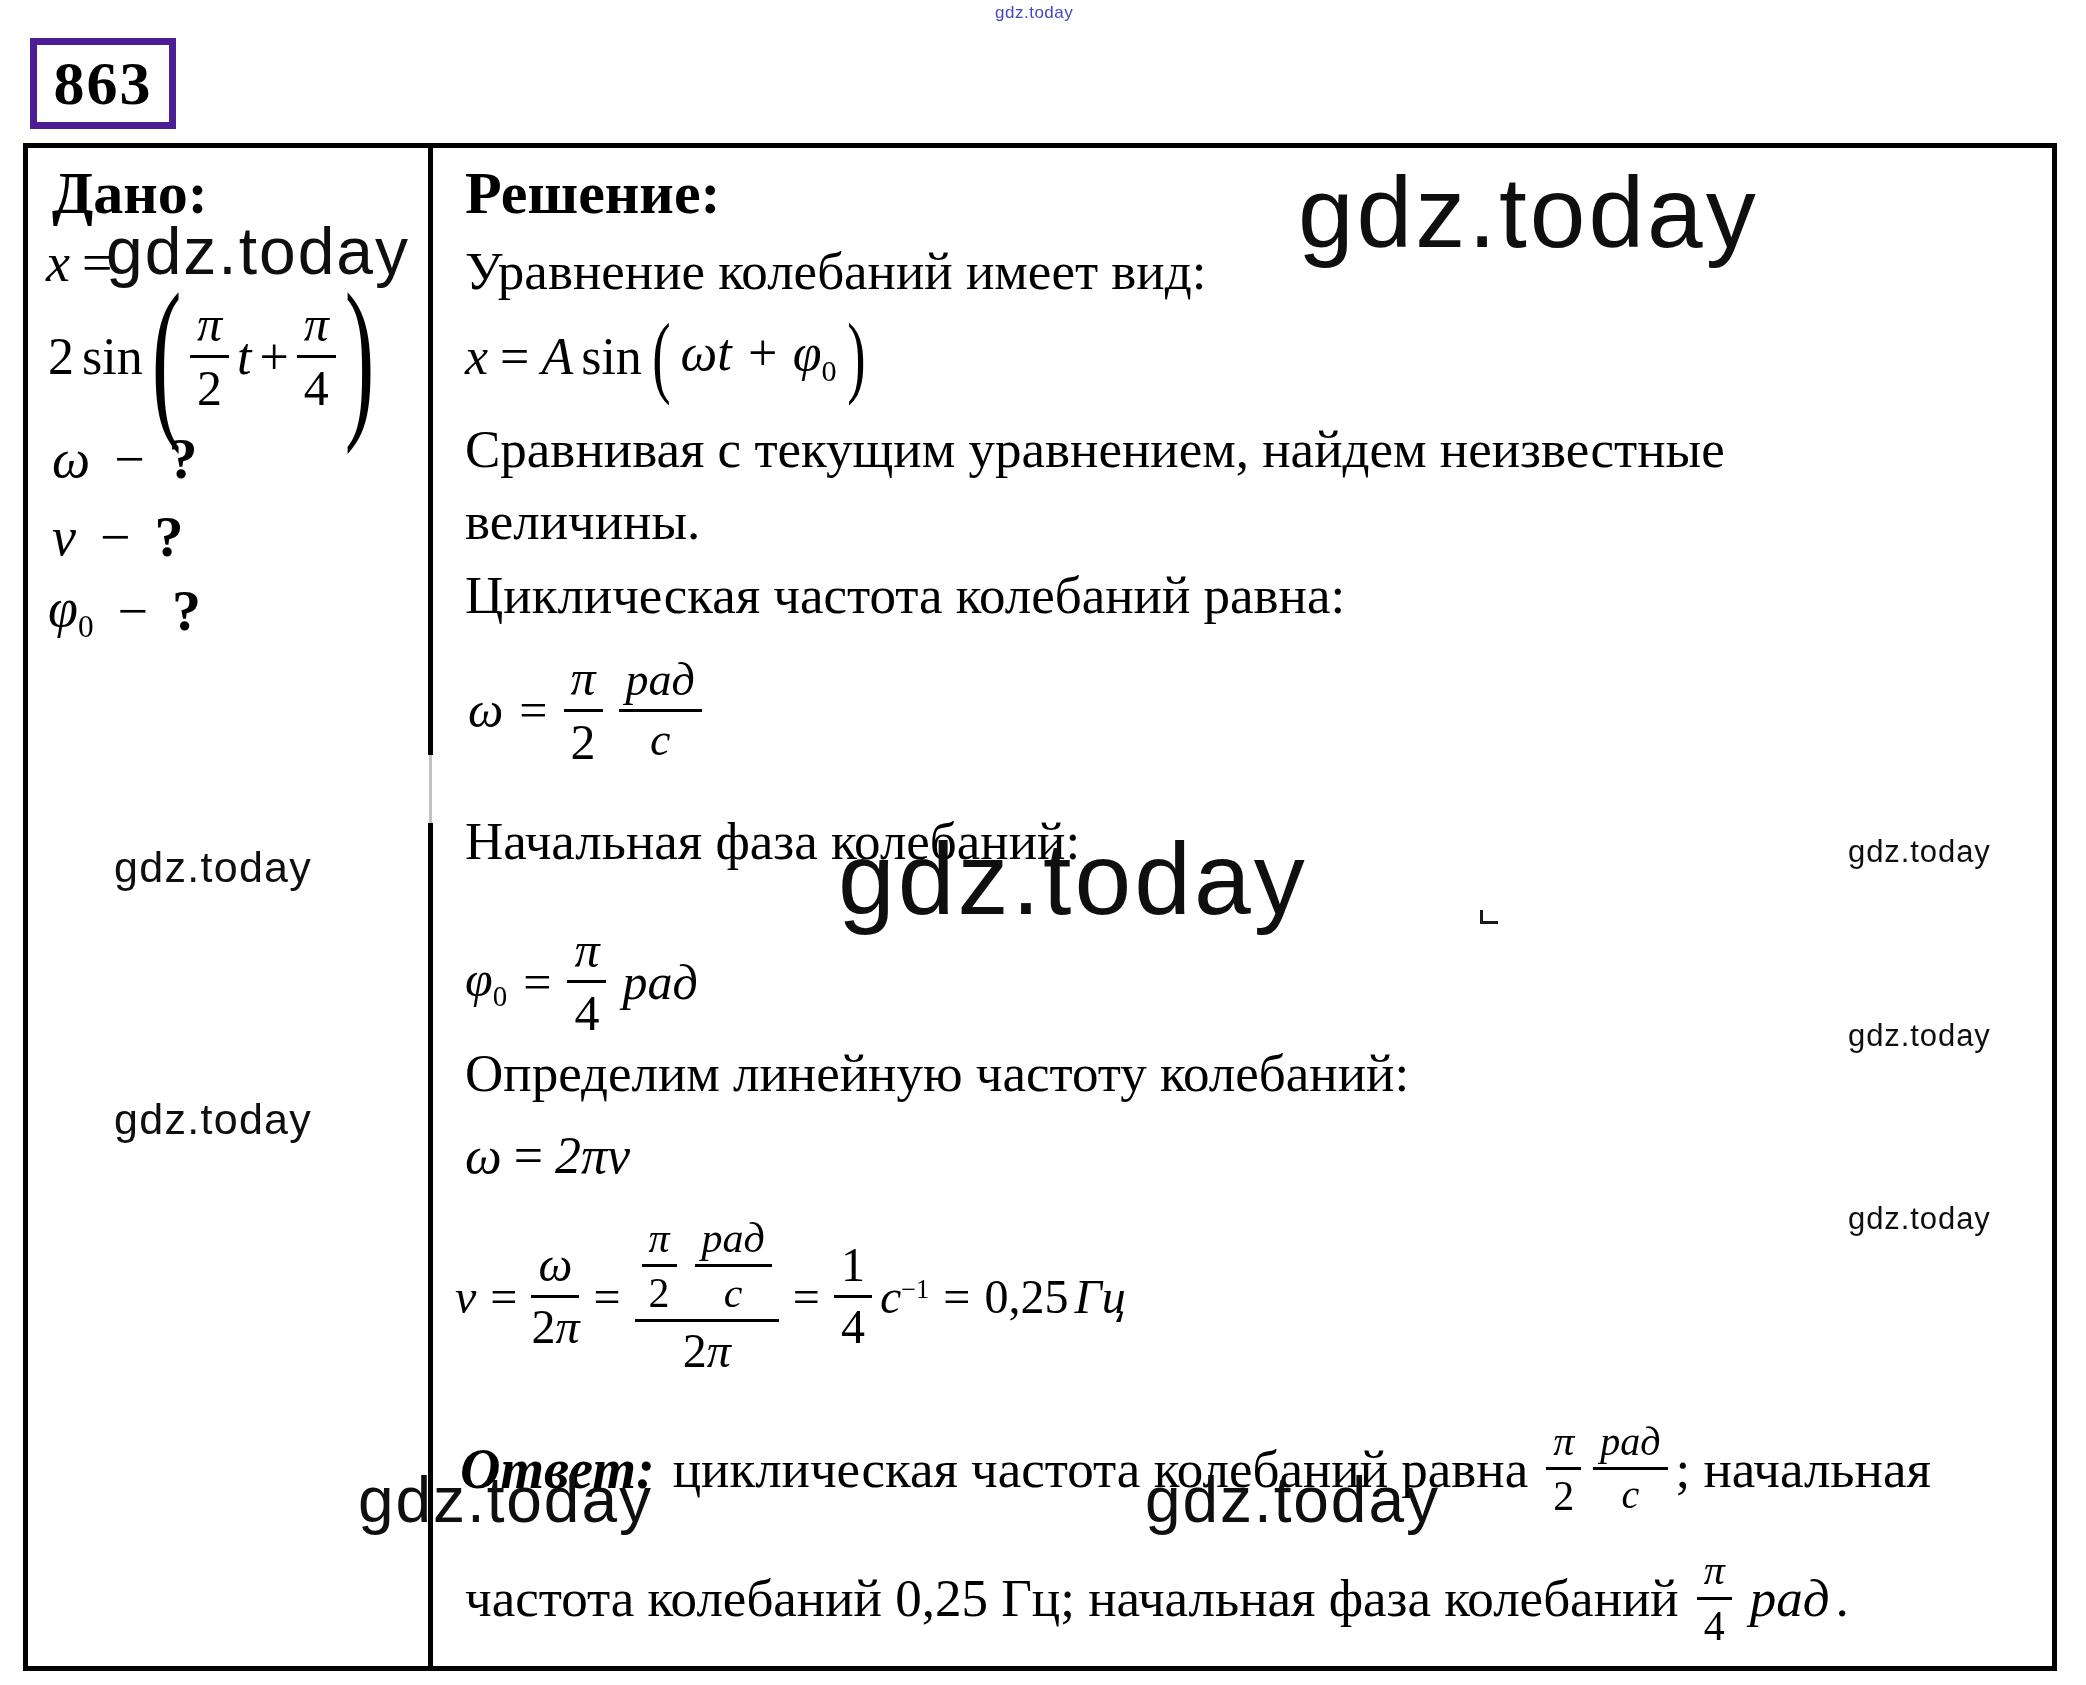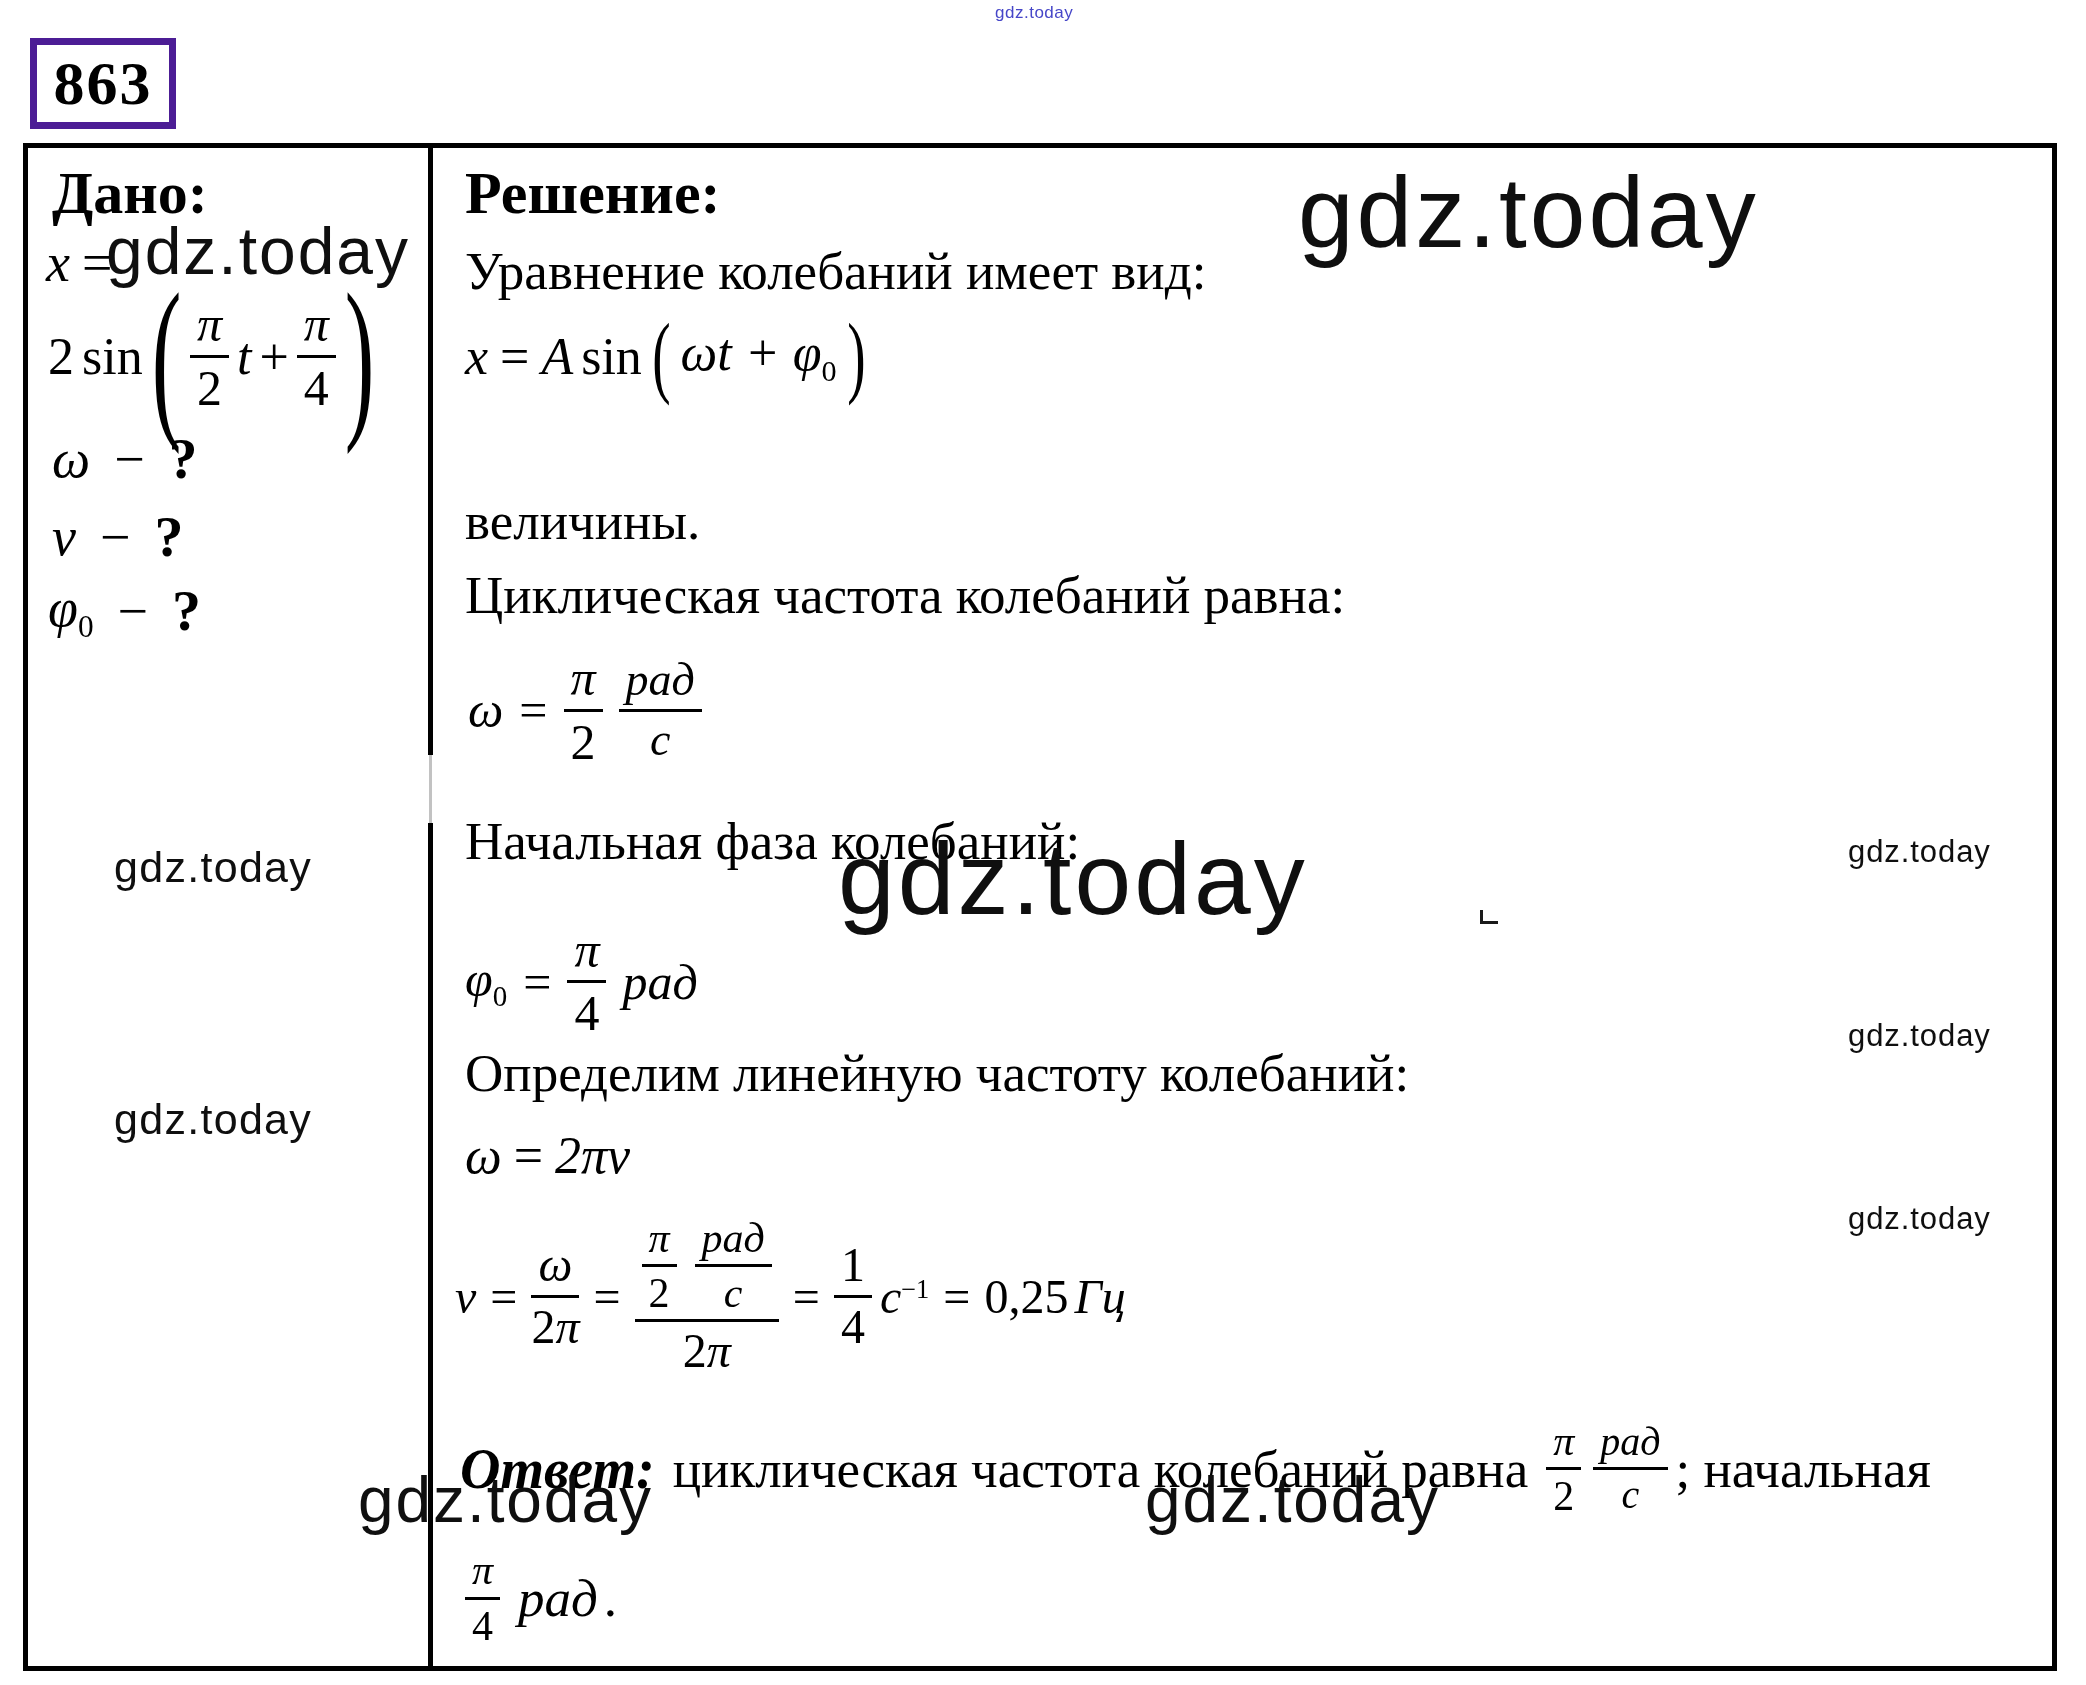--- a/index.html
+++ b/index.html
@@ -106,20 +106,21 @@
     <span>=</span>
     <span class="i">A</span>
     <span style="margin-left:-4px;">sin</span>
     <span class="par" style="font-size:92px;transform:scaleX(0.6);margin:0 -8px;">(</span>
     <span>
       <span class="i">ωt + φ</span><span class="sub">0</span>
     </span>
     <span class="par" style="font-size:92px;transform:scaleX(0.6);margin:0 -8px;">)</span>
   </div>
 
+  <div class="txt" style="left:465px;top:420px;font-size:53px;">Сравнивая с текущим уравнением, найдем неизвестные</div>
   <div class="txt" style="left:465px;top:492px;font-size:53px;">величины.</div>
 
   <div class="txt" style="left:465px;top:566px;font-size:53px;">Циклическая частота колебаний равна:</div>
 
   <div class="mrow" style="left:468px;top:640px;height:140px;font-size:50px;gap:16px;">
     <span class="i">ω</span>
     <span>=</span>
     <span class="frac" style="font-size:50px;">
       <span class="num">
           <span class="i">π</span>
@@ -220,20 +221,21 @@
         <span class="den">с</span>
       </span>
     </span>
     <span style="margin-left:-10px;">; начальная</span>
   </div>
 
   <div class="wm" style="left:358px;top:1468px;font-size:64px;">gdz.today</div>
   <div class="wm" style="left:1145px;top:1468px;font-size:64px;">gdz.today</div>
 
   <div class="mrow" style="left:465px;top:1528px;height:140px;font-size:53px;gap:18px;">
+    <span>частота колебаний 0,25 Гц; начальная фаза колебаний</span>
     <span class="frac" style="font-size:42px;">
       <span class="num">
           <span class="i">π</span>
         </span>
       <span class="den">4</span>
     </span>
     <span class="i">рад</span>
     <span style="margin-left:-12px;">.</span>
   </div>
 

